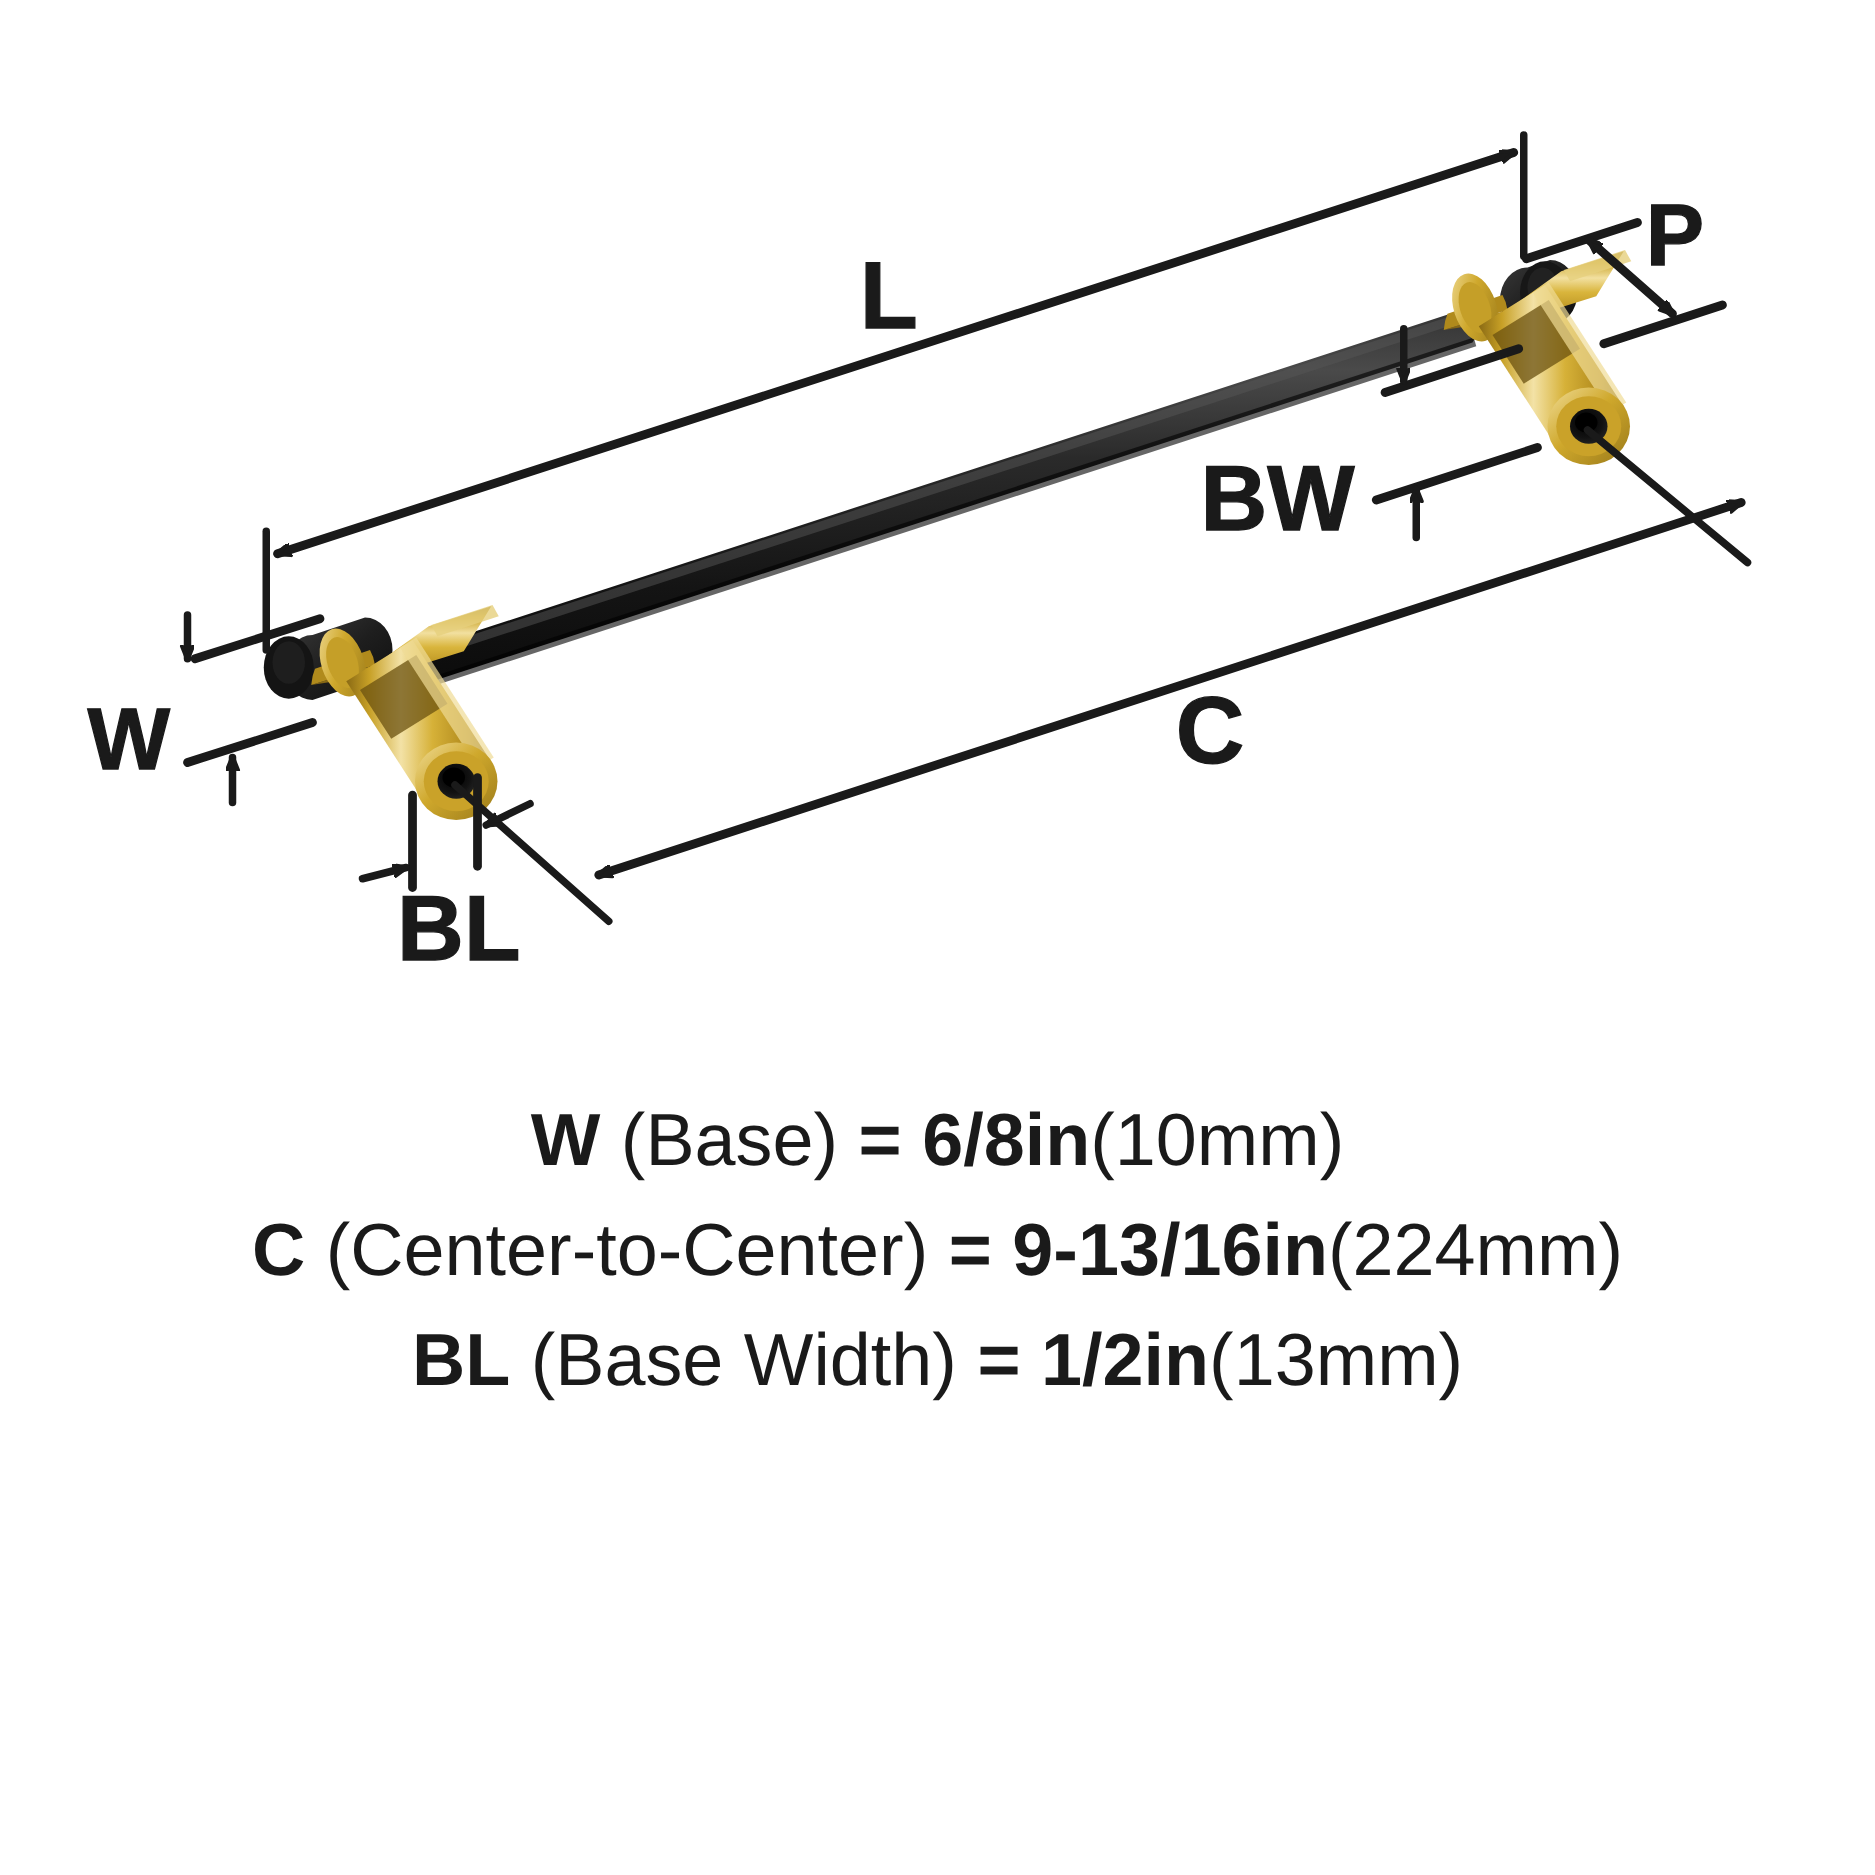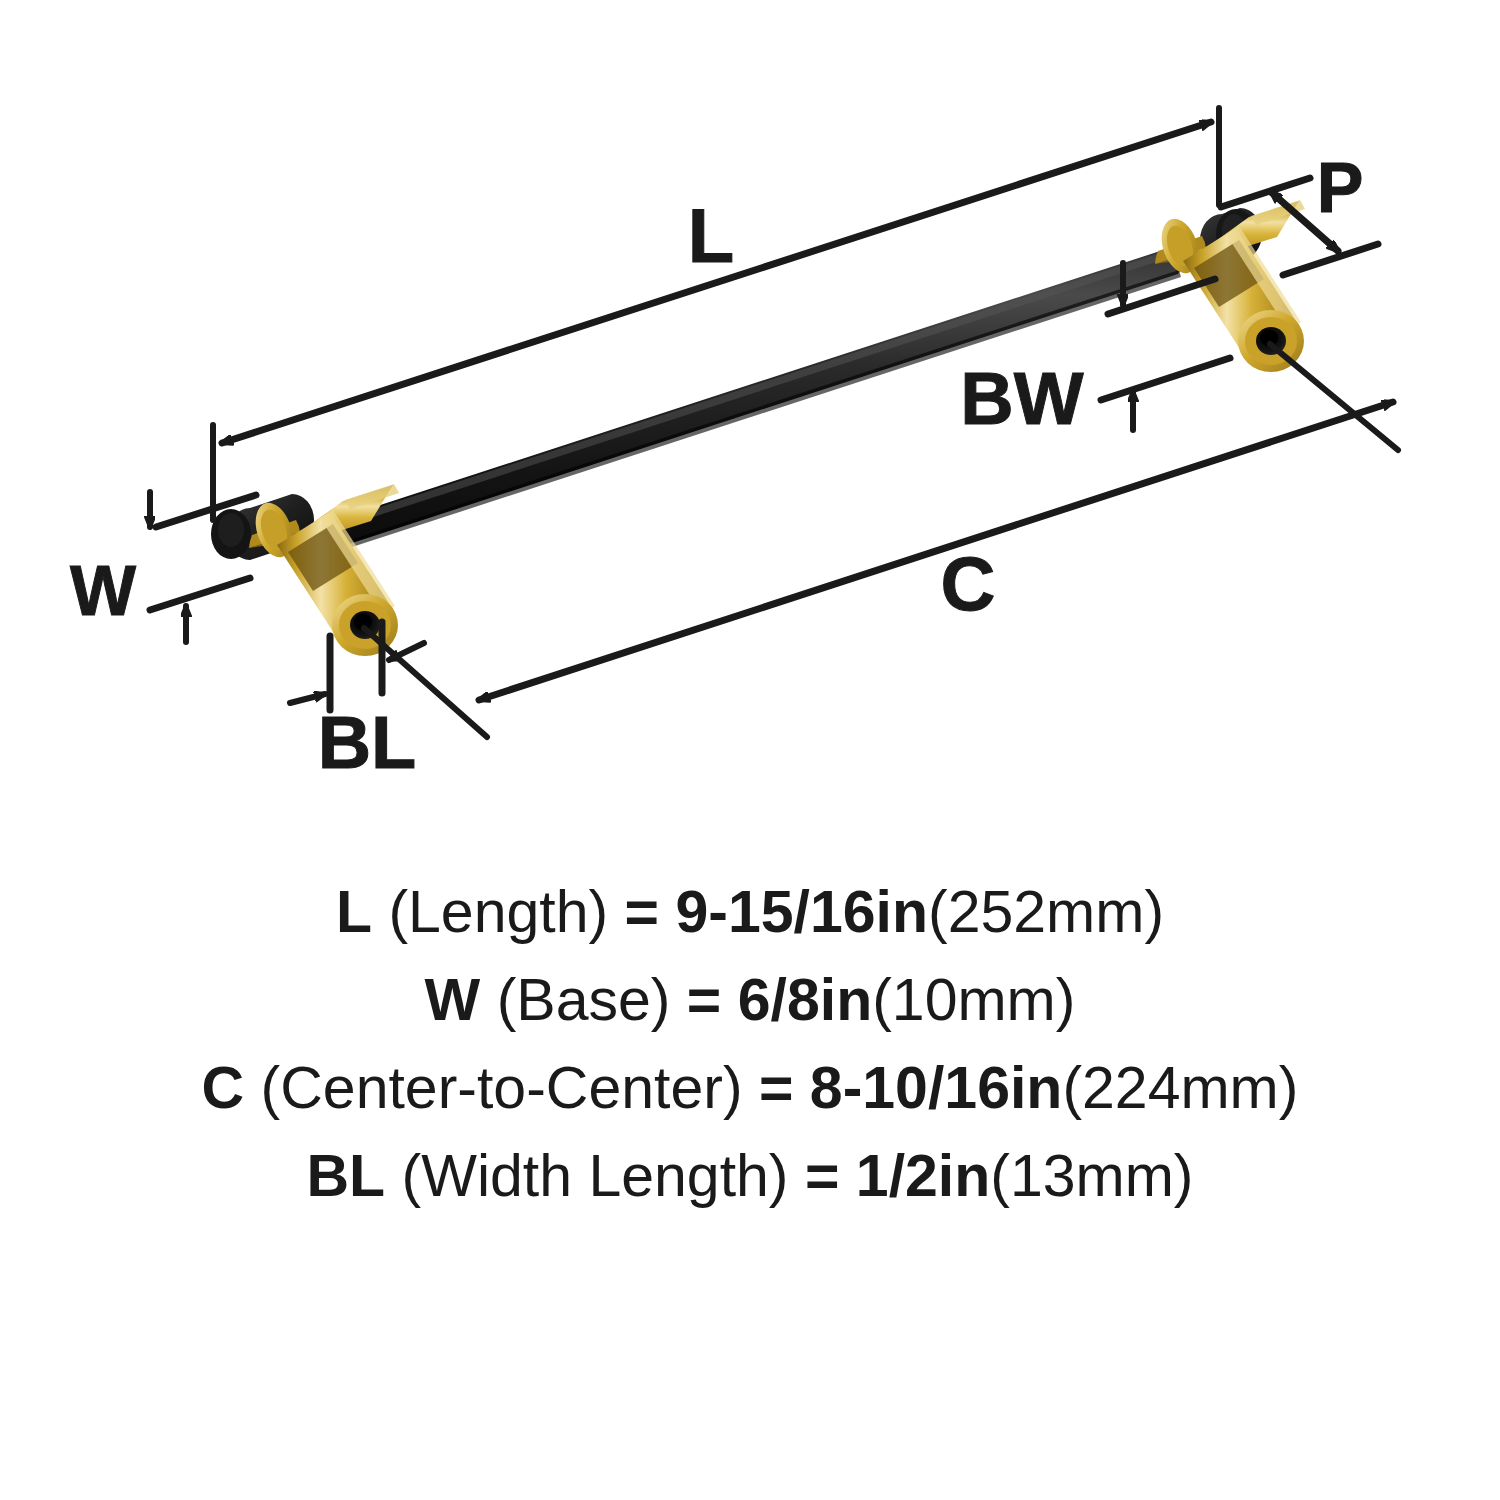--- a/index.html
+++ b/index.html
@@ -233,44 +233,38 @@
           <line x1="290" y1="703" x2="325" y2="694" stroke-width="6" marker-end="url(#arrowEnd)"></line>
           <line x1="424" y1="643" x2="389" y2="660" stroke-width="6" marker-end="url(#arrowEnd)"></line>
         </g>
         <text class="dim-letter" x="367" y="768" font-size="74" text-anchor="middle">BL</text>
       </g>
     </svg>
   </div>
 
   <div id="spec-list">
 
-    <div class="spec-row">
-      <span class="spec-code">L</span>
-      <span class="spec-name">(Length)</span>
-      <span class="spec-eq">=</span>
-      <span class="spec-imp">9-15/16in</span><span class="spec-met">(252mm)</span>
-    </div>
 
     <div class="spec-row">
       <span class="spec-code">W</span>
       <span class="spec-name">(Base)</span>
       <span class="spec-eq">=</span>
       <span class="spec-imp">6/8in</span><span class="spec-met">(10mm)</span>
     </div>
 
 
     <div class="spec-row">
       <span class="spec-code">C</span>
       <span class="spec-name">(Center-to-Center)</span>
       <span class="spec-eq">=</span>
-      <span class="spec-imp">8-10/16in</span><span class="spec-met">(224mm)</span>
+      <span class="spec-imp">9-13/16in</span><span class="spec-met">(224mm)</span>
     </div>
 
     <div class="spec-row">
       <span class="spec-code">BL</span>
-      <span class="spec-name">(Width Length)</span>
+      <span class="spec-name">(Base Width)</span>
       <span class="spec-eq">=</span>
       <span class="spec-imp">1/2in</span><span class="spec-met">(13mm)</span>
     </div>
 
 
   </div>
 </div>
 
 </body></html>

